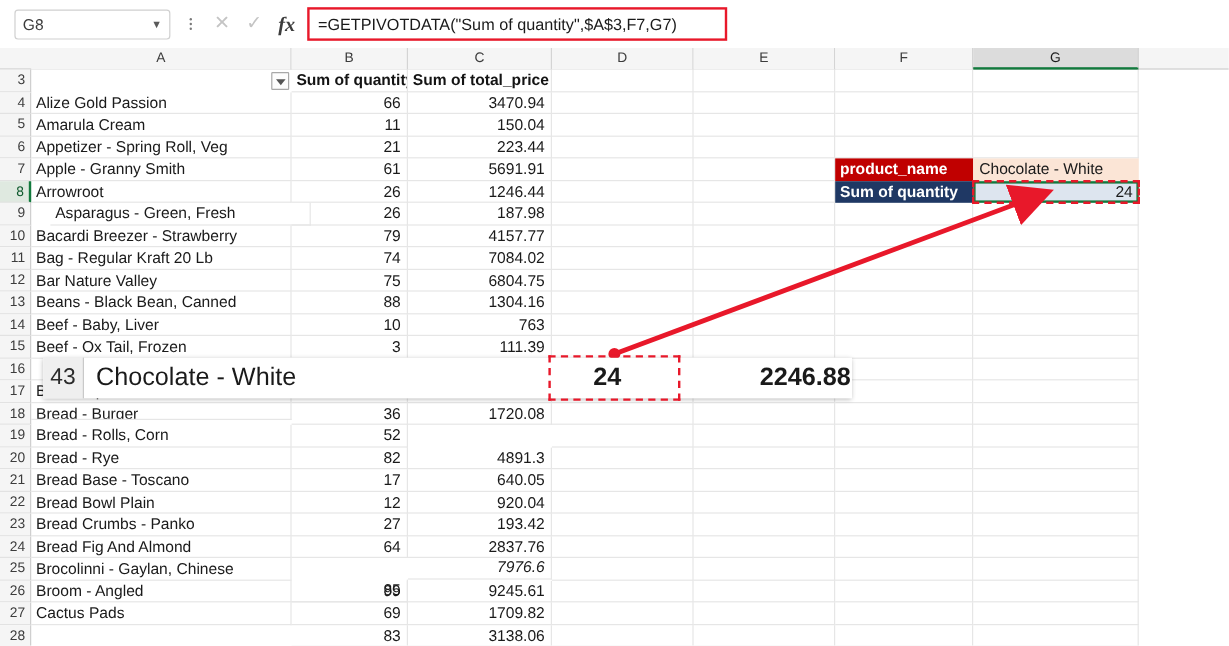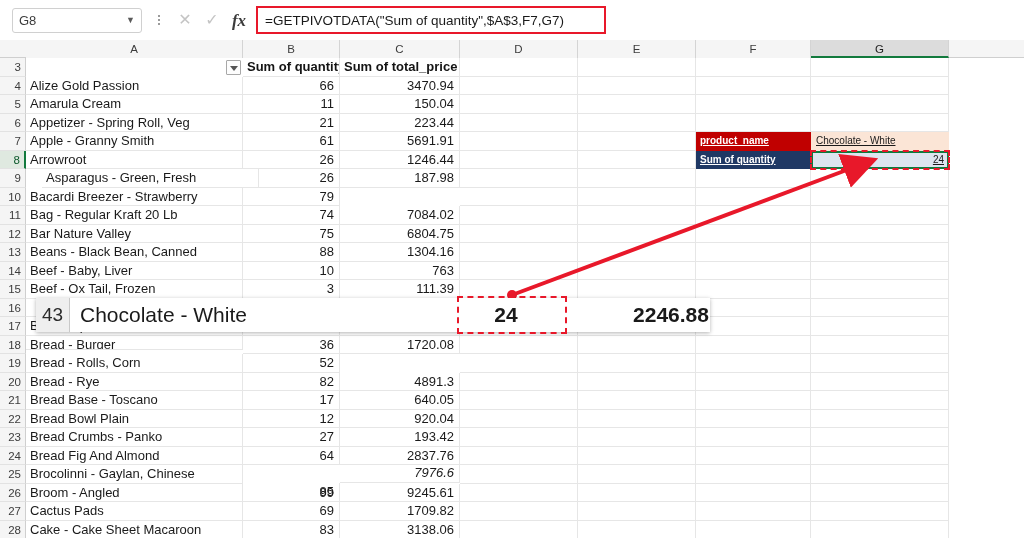--- a/index.html
+++ b/index.html
@@ -73,21 +73,21 @@
   .hdrcell { font-weight:bold; color:#141414; }
 
   .filterbtn {
     position:absolute; width:15px; height:15px; background:#fdfdfd;
     border:1px solid #a8a8a8; border-radius:1px;
   }
   .filterbtn::after { content:""; position:absolute; left:3px; top:5px;
     border-left:4px solid transparent; border-right:4px solid transparent; border-top:5px solid #555; }
 
   
-  .pv { position:absolute; font-size:10px; line-height:18px; white-space:nowrap;text-decoration:underline; }
+  .pv { position:absolute; font-size:13px; line-height:18px; white-space:nowrap; }
   .pv.lbl-red  { background:#c00000; color:#fff; font-weight:bold; padding-left:4px; }
   .pv.lbl-navy { background:#1f3864; color:#fff; font-weight:bold; padding-left:4px; }
   .pv.val-peach{ background:#fbe5d6; color:#1a1a1a; padding-left:5px; }
   .pv.val-sel  { background:#dde5ef; color:#1a1a1a; text-align:right; padding-right:5px; }
 
   .selbox { position:absolute; border:2px solid #0f7a3d; }
   .dashbox { position:absolute; border:2px dashed #e8182a; }
 
   
   .ovl {
@@ -214,20 +214,21 @@
         <div class="cell txt" style="left: 552px; width: 118px; top: 92.5px; height: 18.5px; line-height: 18.5px;"></div>
         <div class="cell txt" style="left: 16px; width: 217px; top: 111px; height: 18.5px; line-height: 18.5px;">Asparagus - Green, Fresh</div>
         <div class="cell num" style="left: 217px; width: 97px; top: 111px; height: 18.5px; line-height: 18.5px;">26</div>
         <div class="cell num" style="left: 314px; width: 120px; top: 111px; height: 18.5px; line-height: 18.5px;">187.98</div>
         <div class="cell txt" style="left: 434px; width: 118px; top: 111px; height: 18.5px; line-height: 18.5px;"></div>
         <div class="cell txt" style="left: 552px; width: 118px; top: 111px; height: 18.5px; line-height: 18.5px;"></div>
         <div class="cell txt" style="left: 670px; width: 115px; top: 111px; height: 18.5px; line-height: 18.5px;"></div>
         <div class="cell txt" style="left: 785px; width: 138px; top: 111px; height: 18.5px; line-height: 18.5px;"></div>
         <div class="cell txt" style="left: 0px; width: 217px; top: 129.5px; height: 18.5px; line-height: 18.5px;">Bacardi Breezer - Strawberry</div>
         <div class="cell num" style="left: 217px; width: 97px; top: 129.5px; height: 18.5px; line-height: 18.5px;">79</div>
+        <div class="cell num" style="left: 314px; width: 120px; top: 129.5px; height: 18.5px; line-height: 18.5px;">4157.77</div>
         <div class="cell txt" style="left: 434px; width: 118px; top: 129.5px; height: 18.5px; line-height: 18.5px;"></div>
         <div class="cell txt" style="left: 552px; width: 118px; top: 129.5px; height: 18.5px; line-height: 18.5px;"></div>
         <div class="cell txt" style="left: 670px; width: 115px; top: 129.5px; height: 18.5px; line-height: 18.5px;"></div>
         <div class="cell txt" style="left: 785px; width: 138px; top: 129.5px; height: 18.5px; line-height: 18.5px;"></div>
         <div class="cell txt" style="left: 0px; width: 217px; top: 148px; height: 18.5px; line-height: 18.5px;">Bag - Regular Kraft 20 Lb</div>
         <div class="cell num" style="left: 217px; width: 97px; top: 148px; height: 18.5px; line-height: 18.5px;">74</div>
         <div class="cell num" style="left: 314px; width: 120px; top: 148px; height: 18.5px; line-height: 18.5px;">7084.02</div>
         <div class="cell txt" style="left: 434px; width: 118px; top: 148px; height: 18.5px; line-height: 18.5px;"></div>
         <div class="cell txt" style="left: 552px; width: 118px; top: 148px; height: 18.5px; line-height: 18.5px;"></div>
         <div class="cell txt" style="left: 670px; width: 115px; top: 148px; height: 18.5px; line-height: 18.5px;"></div>
@@ -336,21 +337,20 @@
         <div class="cell txt" style="left: 552px; width: 118px; top: 425.5px; height: 18.5px; line-height: 18.5px;"></div>
         <div class="cell txt" style="left: 670px; width: 115px; top: 425.5px; height: 18.5px; line-height: 18.5px;"></div>
         <div class="cell txt" style="left: 785px; width: 138px; top: 425.5px; height: 18.5px; line-height: 18.5px;"></div>
         <div class="cell txt" style="left: 0px; width: 217px; top: 444px; height: 18.5px; line-height: 18.5px;">Cactus Pads</div>
         <div class="cell num" style="left: 217px; width: 97px; top: 444px; height: 18.5px; line-height: 18.5px;">69</div>
         <div class="cell num" style="left: 314px; width: 120px; top: 444px; height: 18.5px; line-height: 18.5px;">1709.82</div>
         <div class="cell txt" style="left: 434px; width: 118px; top: 444px; height: 18.5px; line-height: 18.5px;"></div>
         <div class="cell txt" style="left: 552px; width: 118px; top: 444px; height: 18.5px; line-height: 18.5px;"></div>
         <div class="cell txt" style="left: 670px; width: 115px; top: 444px; height: 18.5px; line-height: 18.5px;"></div>
         <div class="cell txt" style="left: 785px; width: 138px; top: 444px; height: 18.5px; line-height: 18.5px;"></div>
-        <div class="cell txt" style="left: 0px; width: 217px; top: 462.5px; height: 18.5px; line-height: 18.5px;">Cake - Cake Sheet Macaroon</div>
         <div class="cell num" style="left: 217px; width: 97px; top: 462.5px; height: 18.5px; line-height: 18.5px;">83</div>
         <div class="cell num" style="left: 314px; width: 120px; top: 462.5px; height: 18.5px; line-height: 18.5px;">3138.06</div>
         <div class="cell txt" style="left: 434px; width: 118px; top: 462.5px; height: 18.5px; line-height: 18.5px;"></div>
         <div class="cell txt" style="left: 552px; width: 118px; top: 462.5px; height: 18.5px; line-height: 18.5px;"></div>
         <div class="cell txt" style="left: 670px; width: 115px; top: 462.5px; height: 18.5px; line-height: 18.5px;"></div>
         <div class="cell txt" style="left: 785px; width: 138px; top: 462.5px; height: 18.5px; line-height: 18.5px;"></div>
         <div class="pv lbl-red" style="position: absolute; left: 670px; width: 115px; top: 74px; height: 18.5px; line-height: 18.5px;">product_name</div>
         <div class="pv val-peach" style="position: absolute; left: 785px; width: 138px; top: 74px; height: 18.5px; line-height: 18.5px;">Chocolate - White</div>
         <div class="pv lbl-navy" style="position: absolute; left: 670px; width: 115px; top: 92.5px; height: 18.5px; line-height: 18.5px;">Sum of quantity</div>
         <div class="pv val-sel" style="position: absolute; left: 785px; width: 138px; top: 92.5px; height: 18.5px; line-height: 18.5px;">24</div>

